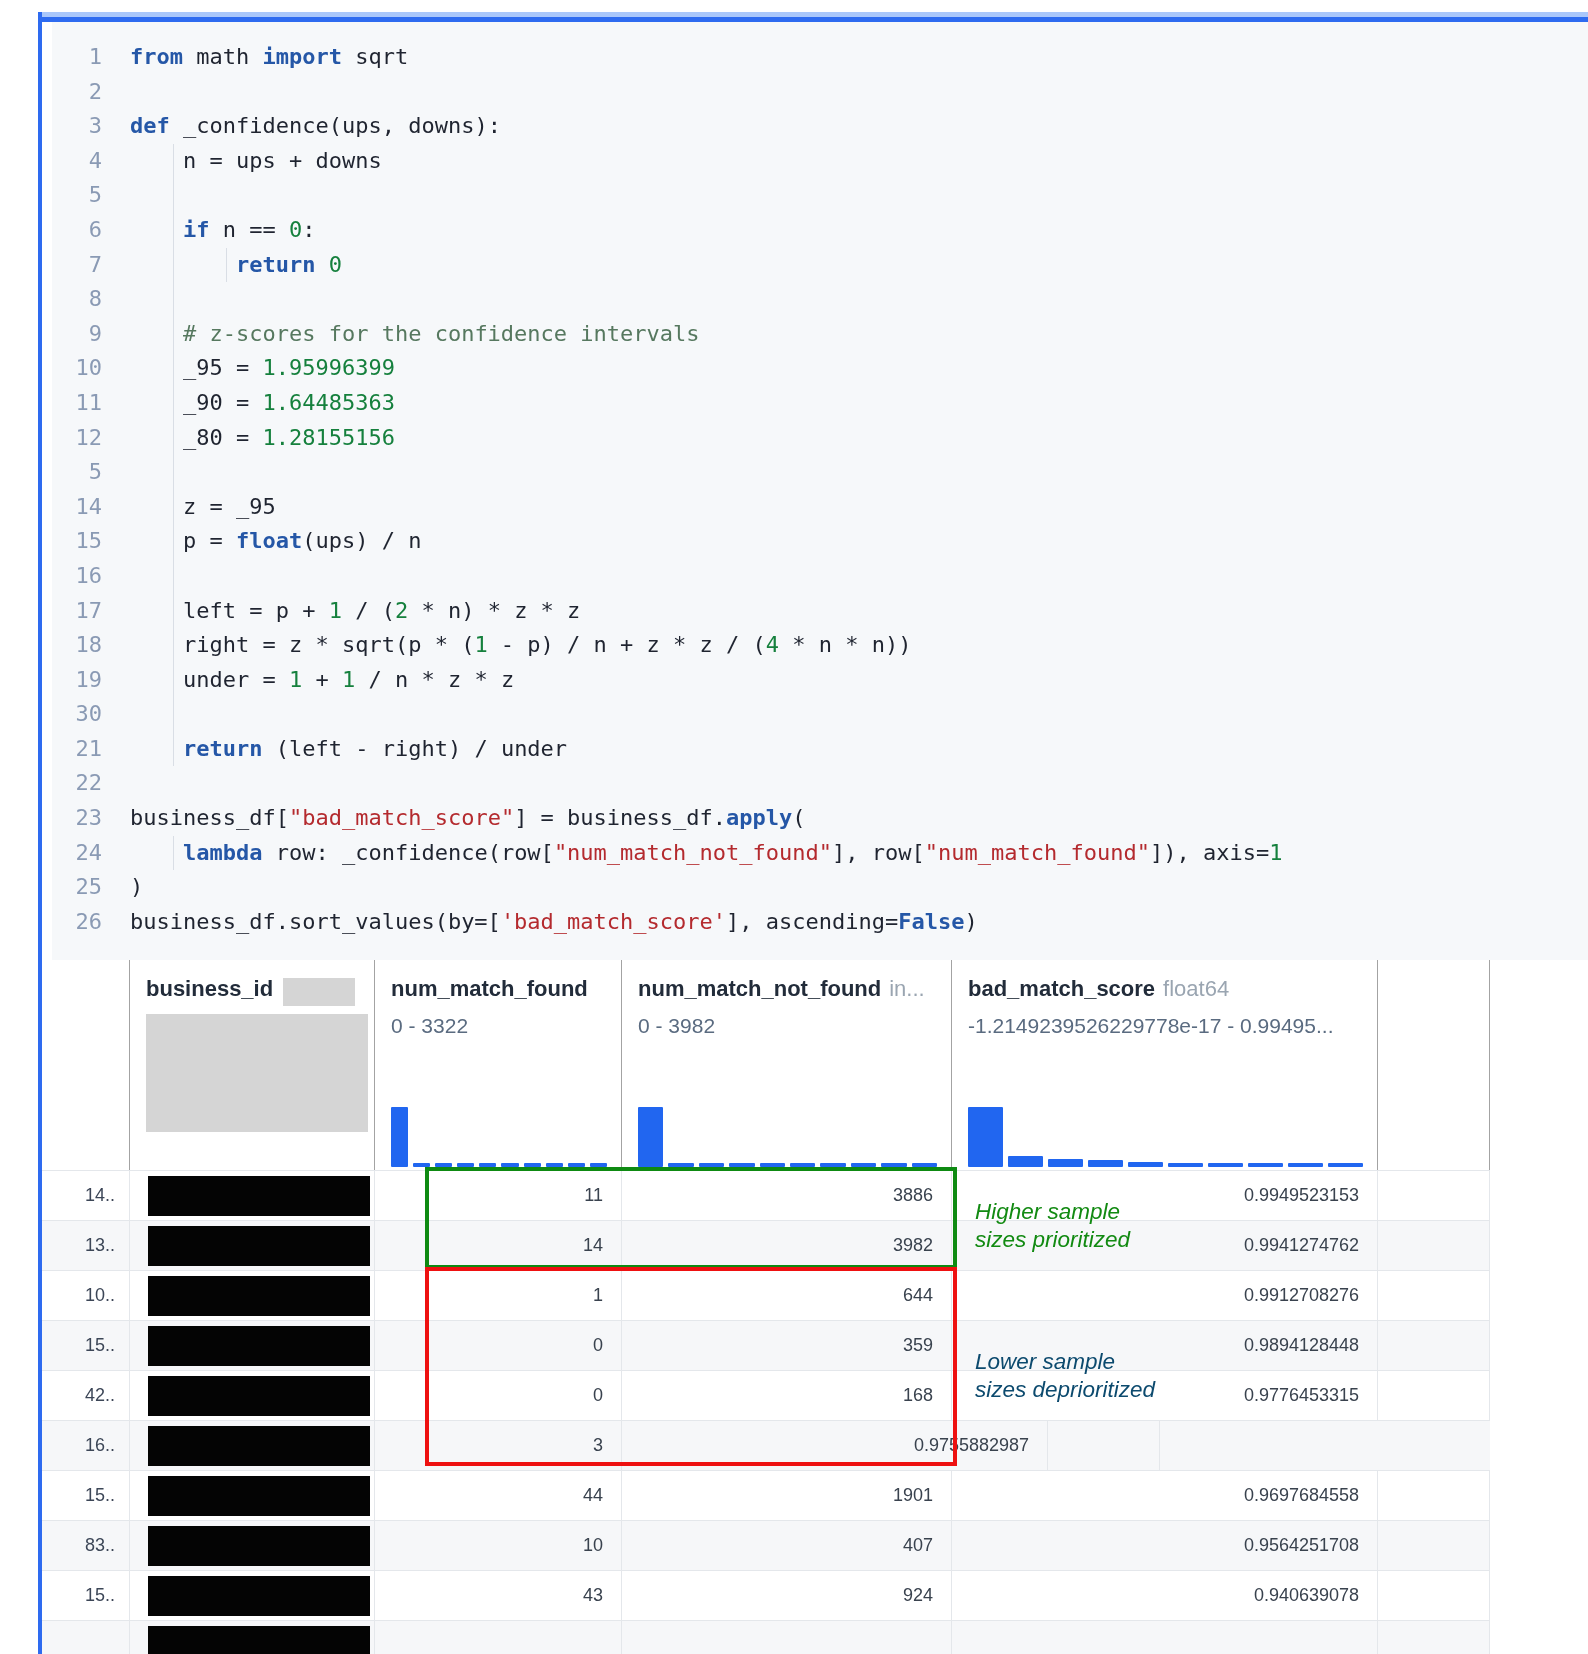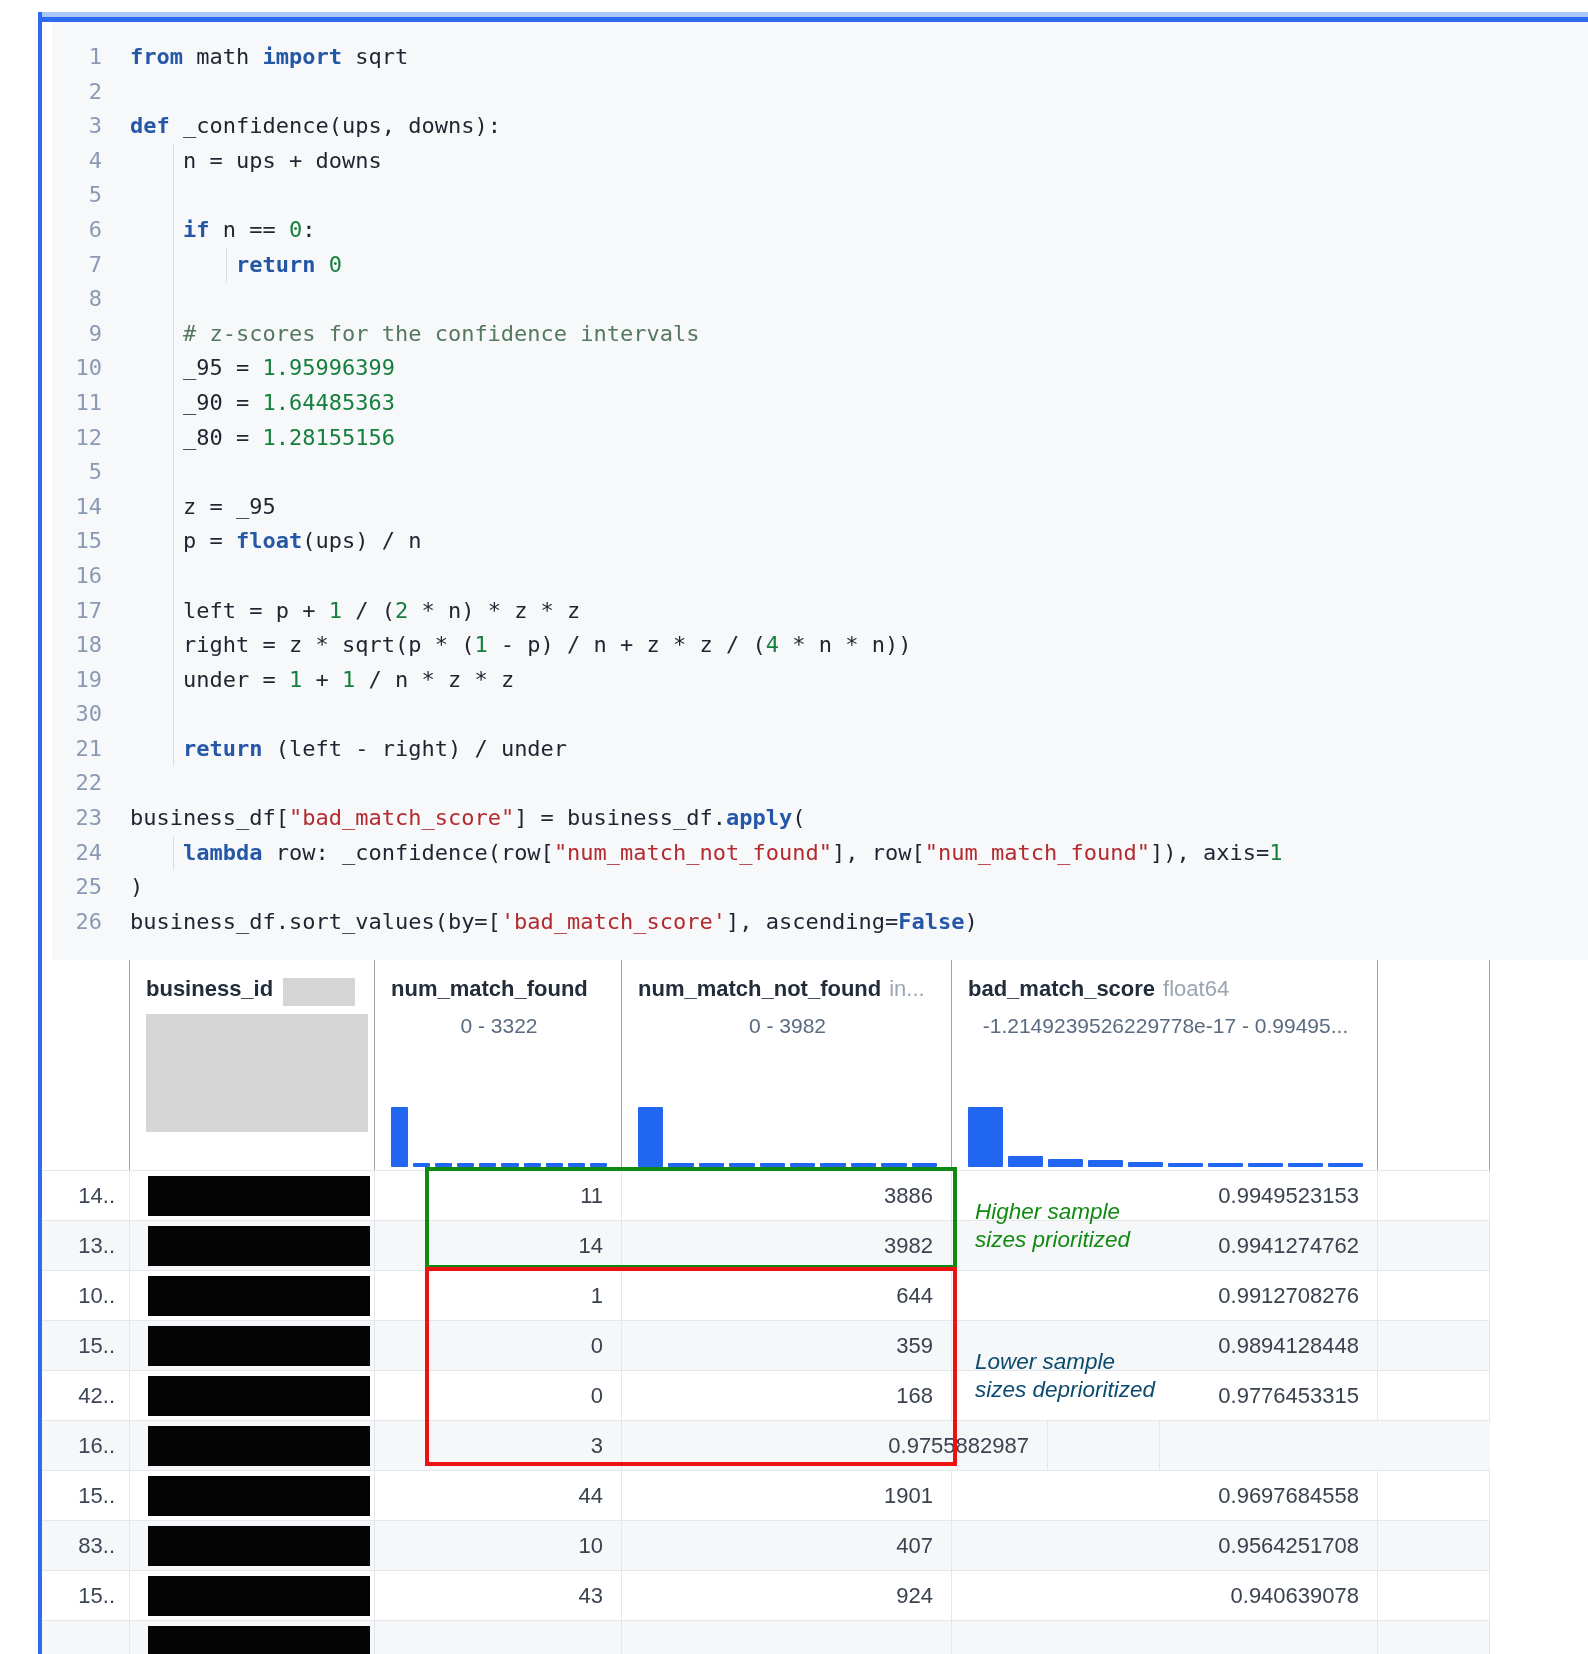--- a/index.html
+++ b/index.html
@@ -31,28 +31,28 @@
   .guide.g2{left:174px;}
   
   .table-area{position:absolute;left:42px;top:960px;width:1546px;height:694px;background:#ffffff;}
   .tbl{position:absolute;left:0;top:0;width:1448px;}
   .hdr-row{display:flex;height:210px;border-bottom:1px solid #e4e7eb;}
   .hdr-cell{position:relative;box-sizing:border-box;border-right:1px solid #a3a3a3;padding:16px 14px 0 16px;}
   .hdr-cell.first{border-left:none;}
   .hdr-name-row{white-space:nowrap;overflow:hidden;}
   .hdr-name{font-size:22px;font-weight:bold;color:#222c3a;}
   .hdr-dtype{font-size:22px;color:#9aa5b1;margin-left:8px;}
-  .hdr-range{font-size:21px;color:#5a6b80;margin-top:12px;white-space:nowrap;overflow:hidden;text-align:center;}
+  .hdr-range{font-size:21px;color:#5a6b80;margin-top:12px;white-space:nowrap;overflow:hidden;}
   .hist{position:absolute;left:16px;right:14px;bottom:3px;height:64px;display:flex;align-items:flex-end;gap:5px;}
   .hist .bar{flex:1;background:#2166f0;border-radius:1px;}
   .redact-small{display:inline-block;width:72px;height:28px;background:#d5d5d5;vertical-align:middle;margin-left:10px;}
   .redact-big{position:absolute;left:16px;top:54px;width:222px;height:118px;background:#d5d5d5;}
   .data-row{display:flex;height:49px;border-bottom:1px solid #e4e7eb;background:#ffffff;}
   .data-row.alt{background:#f6f7f9;}
-  .cell{box-sizing:border-box;border-right:1px solid #e4e7eb;height:100%;display:flex;align-items:center;font-size:22px;color:#39424e;}
+  .cell{box-sizing:border-box;border-right:1px solid #e4e7eb;height:100%;display:flex;align-items:center;font-size:18px;color:#39424e;}
   .cell.idx{justify-content:flex-end;padding-right:14px;color:#3c4657;}
   .cell.num{justify-content:flex-end;padding-right:18px;}
   .black-bar{width:222px;height:40px;background:#040404;margin-left:18px;}
   
   .w-idx{width:88px;}
   .w-biz{width:245px;}
   .w-found{width:247px;}
   .w-nfound{width:330px;}
   .w-score{width:426px;}
   .w-blank{width:112px;}

